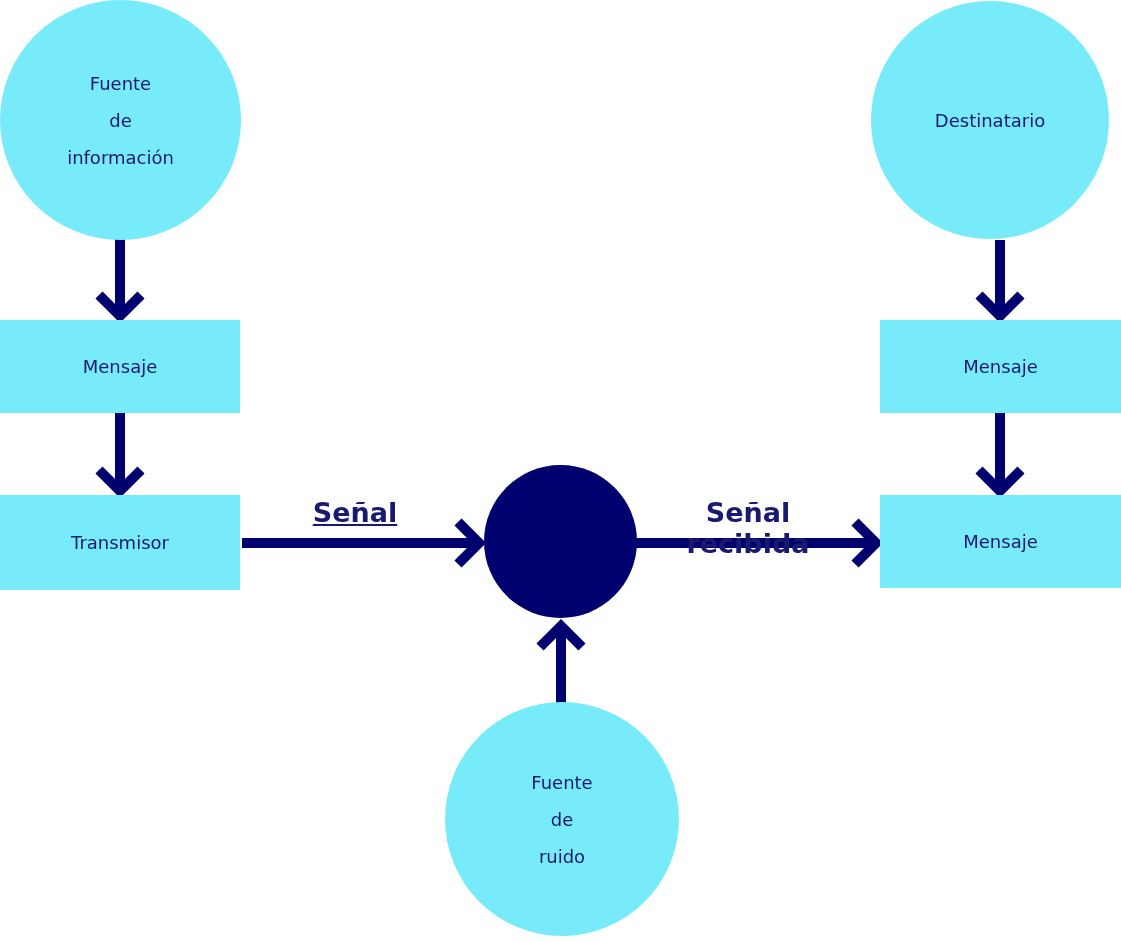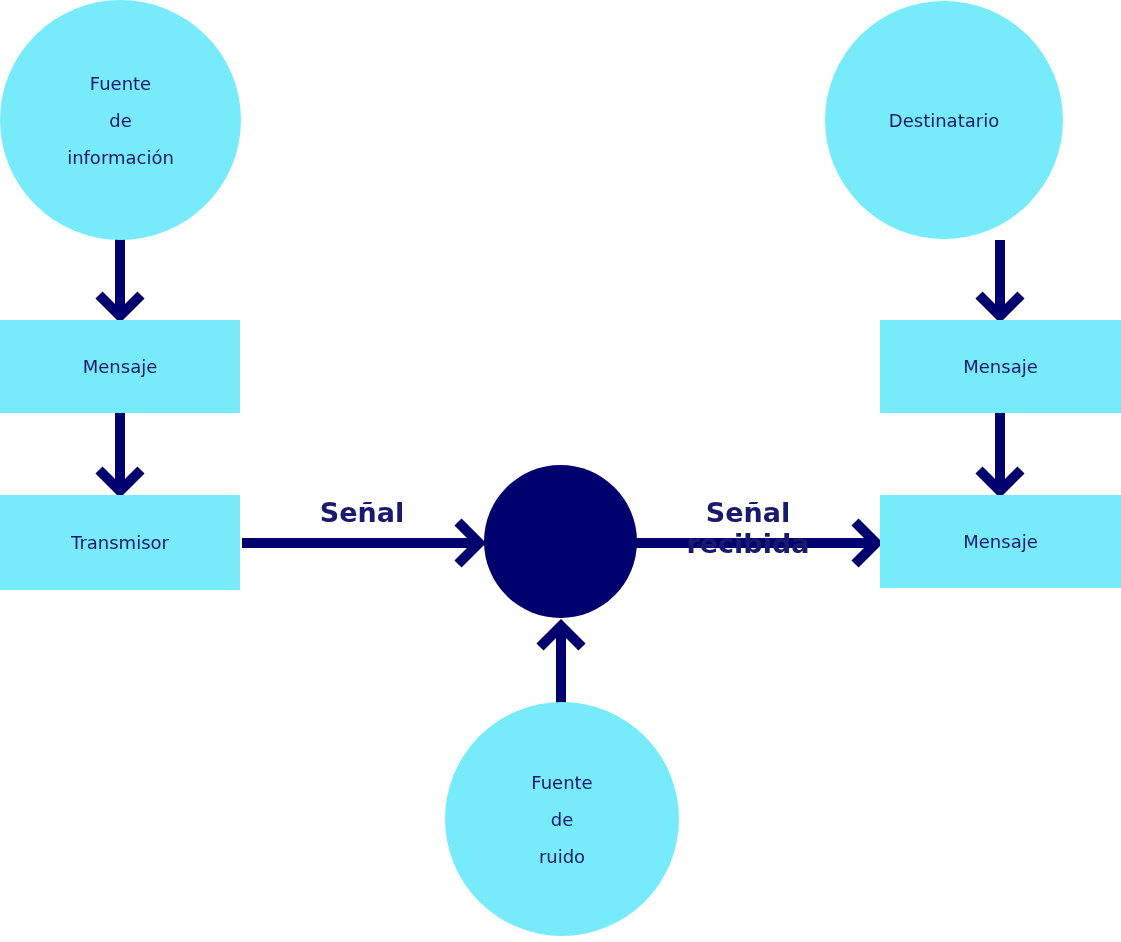--- a/index.html
+++ b/index.html
@@ -55,24 +55,24 @@
     font-size: 27px;
     font-weight: bold;
     text-align: center;
   }
   
   .n-fuente-info   { left: 0px;   top: 0px;   width: 241px; height: 240px; }
   .n-mensaje-left  { left: 0px;   top: 320px; width: 240px; height: 93px;  }
   .n-transmisor    { left: 0px;   top: 495px; width: 240px; height: 95px;  }
   .n-junction      { left: 484px; top: 465px; width: 153px; height: 153px; }
   .n-fuente-ruido  { left: 445px; top: 702px; width: 234px; height: 234px; }
-  .n-destinatario  { left: 825px; top: 1px;   width: 238px; height: 238px; }
+  .n-destinatario  { left: 871px; top: 1px;   width: 238px; height: 238px; }
   .n-mensaje-right { left: 880px; top: 320px; width: 241px; height: 93px;  }
   .n-receptor      { left: 880px; top: 495px; width: 241px; height: 93px;  }
-  .l-senal          { left: 282px; top: 497px; width: 160px; }
+  .l-senal          { left: 275px; top: 497px; width: 160px; text-decoration: underline; }
   .l-senal-recibida { left: 648px; top: 497px; width: 200px; }
 </style>
 </head>
 <body>
 
 <div class="canvas">
 
   <svg class="arrow-layer" viewBox="0 0 1121 942" xmlns="http://www.w3.org/2000/svg">
     <g>
       <line x1="120" y1="237" x2="120" y2="311"></line>

